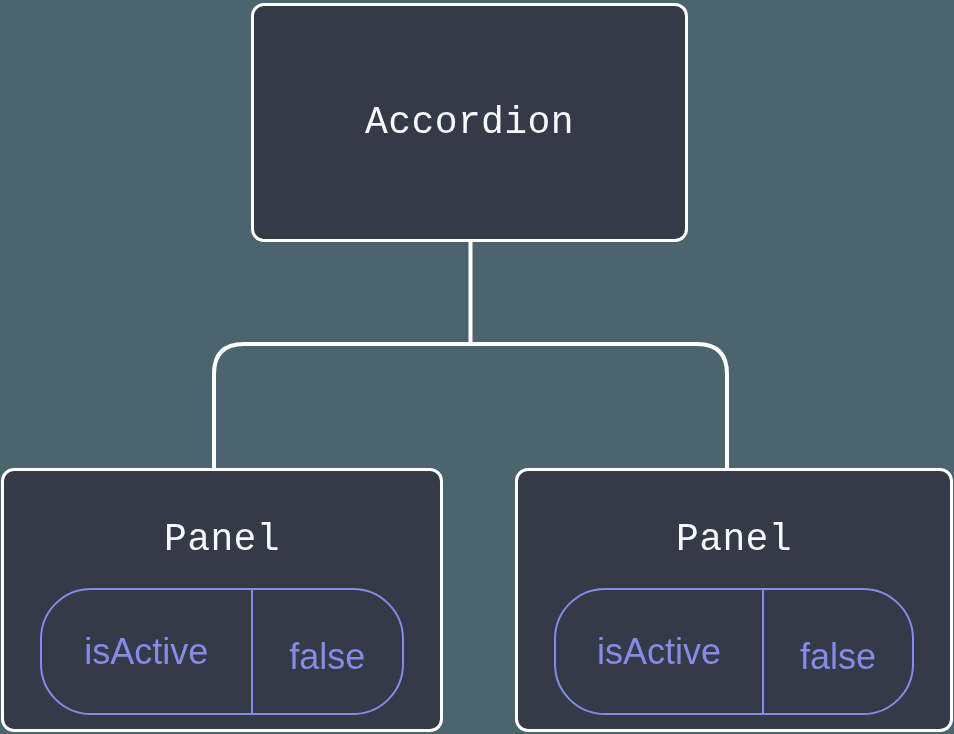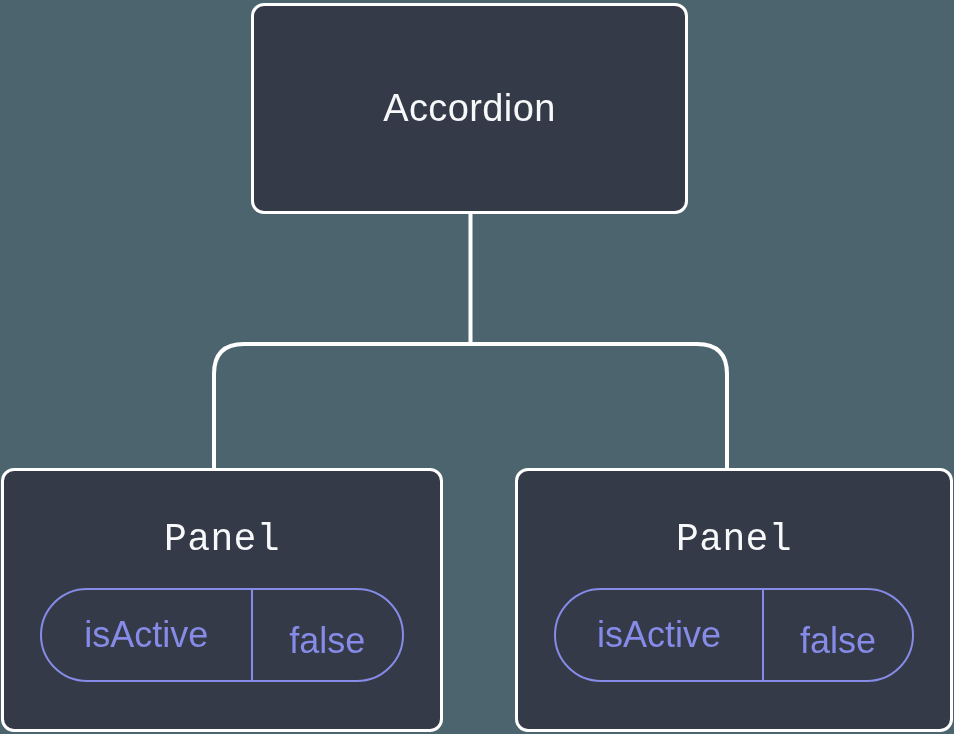--- a/index.html
+++ b/index.html
@@ -40,42 +40,43 @@
   .node-title {
     color: var(--node-text);
     font-size: 38px;
     font-weight: 500;
     letter-spacing: 0.4px;
     text-align: center;
     white-space: nowrap;
   }
   .node-root {
     left: 251px; top: 3px;
-    width: 437px; height: 211px;
+    width: 437px; height: 239px;
     display: flex;
     align-items: center;
     justify-content: center;
+    font-family: Liberation Mono, monospace;
   }
   .node-panel {
     top: 468px;
     height: 264px;
   }
   .node-panel-left  { left: 1px;   width: 442px; }
   .node-panel-right { left: 515px; width: 438px; }
   .node-panel .node-title {
     position: absolute;
     top: 47px; left: 0; right: 0;
     line-height: 44px;
     font-family: Liberation Mono, monospace;
   }
   .state-pill {
     position: absolute;
     left: 36px; right: 36px;
     top: 117px;
-    height: 94px;
+    height: 127px;
     border: 2px solid var(--accent);
     border-radius: 51px;
     display: flex;
     overflow: hidden;
   }
   .state-cell {
     display: flex;
     align-items: center;
     justify-content: center;
     color: var(--accent);

